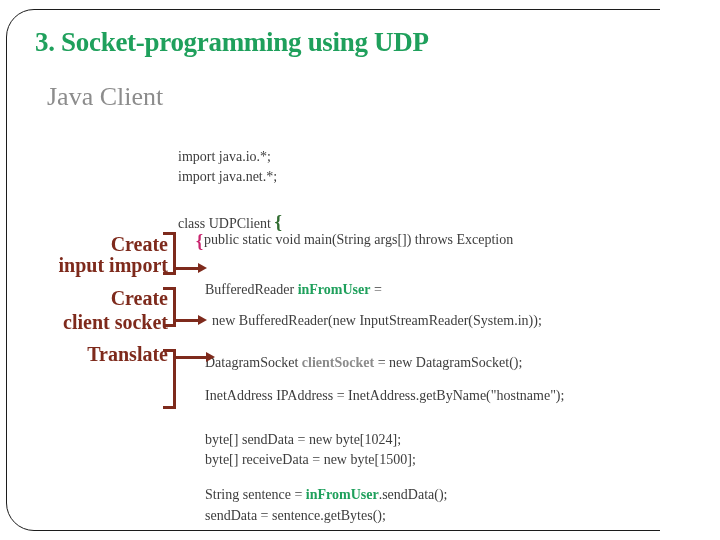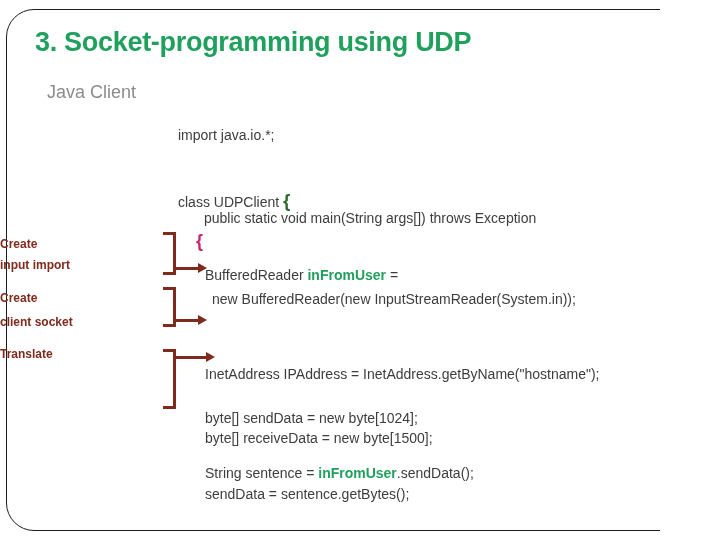--- a/index.html
+++ b/index.html
@@ -1,61 +1,63 @@
 <!DOCTYPE html>
 <html style="--green: #1FA05C; --darkgreen: #2F6B2F; --maroon: #7E2A1C; --red: #CC1111; --magenta: #C9246E; --gray: #8C8C8C; --code: #3D3D3D; --border: #1C1C1C;"><head>
 <meta charset="utf-8">
 <style>
   :root{
     --green:#1FA05C; --darkgreen:#2F6B2F; --maroon:#7E2A1C; --red:#CC1111;
     --magenta:#C9246E; --gray:#8C8C8C; --code:#3D3D3D; --border:#1C1C1C;
   }
   html,body{margin:0;padding:0;background:#fff;}
   .slide{position:relative;width:660px;height:540px;background:#ffffff;
-         font-family:Liberation Sans, sans-serif;overflow:hidden;}
+         font-family:Liberation Serif, serif;overflow:hidden;}
   .frame{position:absolute;left:6px;top:9px;width:706px;height:520px;
          border:1.5px solid var(--border);border-radius:28px;}
   .title{position:absolute;left:35px;top:27px;margin:0;font-size:27px;font-weight:bold;
          color:var(--green);letter-spacing:-0.3px;white-space:pre;}
-  .subtitle{position:absolute;left:47px;top:82px;margin:0;font-size:18px;font-weight:normal;
+  .subtitle{position:absolute;left:47px;top:82px;margin:0;font-size:26px;font-weight:normal;
          color:var(--gray);white-space:pre;}
-  .code{position:absolute;font-size:14px;line-height:17px;color:var(--code);white-space:pre;}
+  .code{position:absolute;font-size:14px;line-height:17px;color:var(--code);white-space:pre;margin-top:21px;}
   .kw-green{color:var(--green);font-weight:bold;}
   .kw-gray{color:var(--gray);font-weight:bold;}
   .brace-green{color:var(--darkgreen);font-size:19px;font-weight:bold;}
   .brace-magenta{position:absolute;font-size:18px;font-weight:bold;color:var(--magenta);
          line-height:18px;white-space:pre;}
-  .label{position:absolute;left:0;width:168px;font-size:12px;font-weight:bold;
+  .label{position:absolute;left:0;width:168px;text-align:right;font-size:20px;font-weight:bold;
          color:var(--maroon);line-height:20px;white-space:pre;}
   .red{color:var(--red);}
   .bar,.tick,.aline{position:absolute;background:var(--maroon);}
   .bar{width:3px;} .tick{height:3px;} .aline{height:3px;}
   .ahead{position:absolute;width:0;height:0;border-left:9px solid var(--maroon);
          border-top:5px solid transparent;border-bottom:5px solid transparent;}
 </style>
 </head>
 <body>
 
 <div class="slide">
   <div class="frame"></div>
 
   <h1 class="title">3. Socket-programming using UDP</h1>
   <h2 class="subtitle">Java Client</h2>
 
   <div class="code" style="left:178px;top:127px">import java.io.*;</div>
+  <div class="code" style="left:178px;top:147px">import java.net.*;</div>
 
   <div class="code" style="left:178px;top:192px"><span>class UDPClient </span><span class="brace-green">{</span></div>
 
   <div class="code" style="left:204px;top:210px">public static void main(String args[]) throws Exception</div>
 
   <div class="brace-magenta" style="left:196px;top:232px">{</div>
 
-  <div class="code" style="left:205px;top:267px"><span>BufferedReader </span><span class="kw-green">inFromUser</span><span> =</span></div>
+  <div class="code" style="left:205px;top:260px"><span>BufferedReader </span><span class="kw-green">inFromUser</span><span> =</span></div>
   <div class="code" style="left:212px;top:291px">new BufferedReader(new InputStreamReader(System.in));</div>
 
+  <div class="code" style="left:205px;top:333px"><span>DatagramSocket </span><span class="kw-gray">clientSocket</span><span> = new DatagramSocket();</span></div>
 
   <div class="code" style="left:205px;top:366px">InetAddress IPAddress = InetAddress.getByName("hostname");</div>
 
   <div class="code" style="left:205px;top:410px">byte[] sendData = new byte[1024];</div>
   <div class="code" style="left:205px;top:430px">byte[] receiveData = new byte[1500];</div>
 
   <div class="code" style="left:205px;top:465px"><span>String sentence = </span><span class="kw-green">inFromUser</span><span>.sendData();</span></div>
   <div class="code" style="left:205px;top:486px">sendData = sentence.getBytes();</div>
 
   <div class="label" style="top:234px">Create</div>

